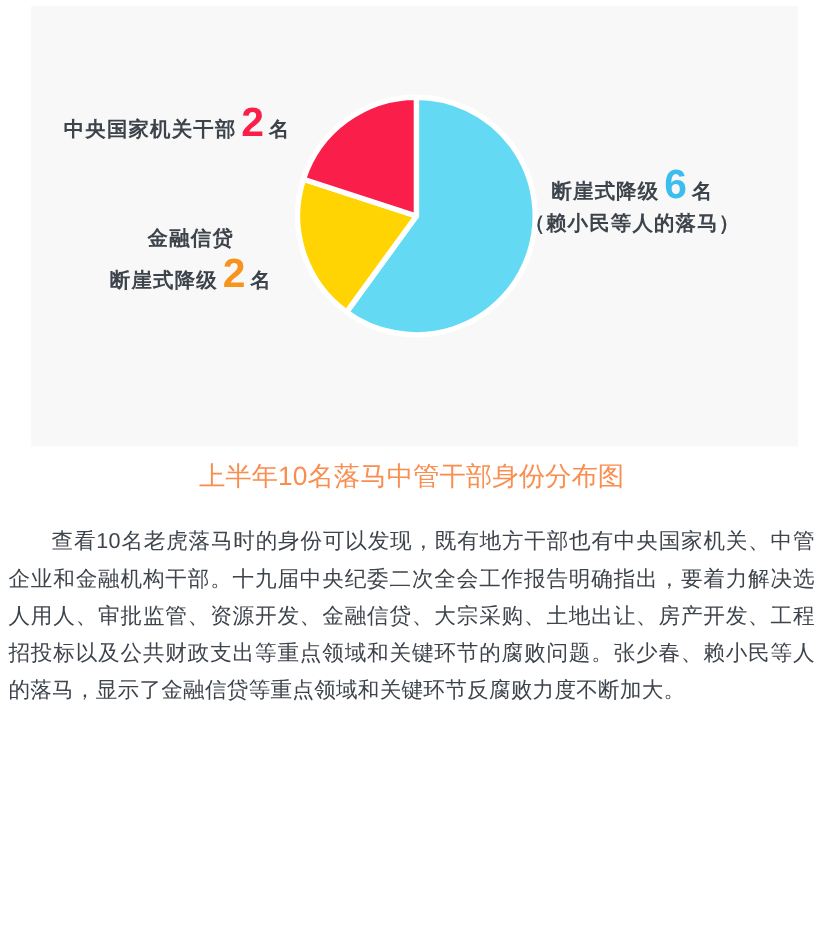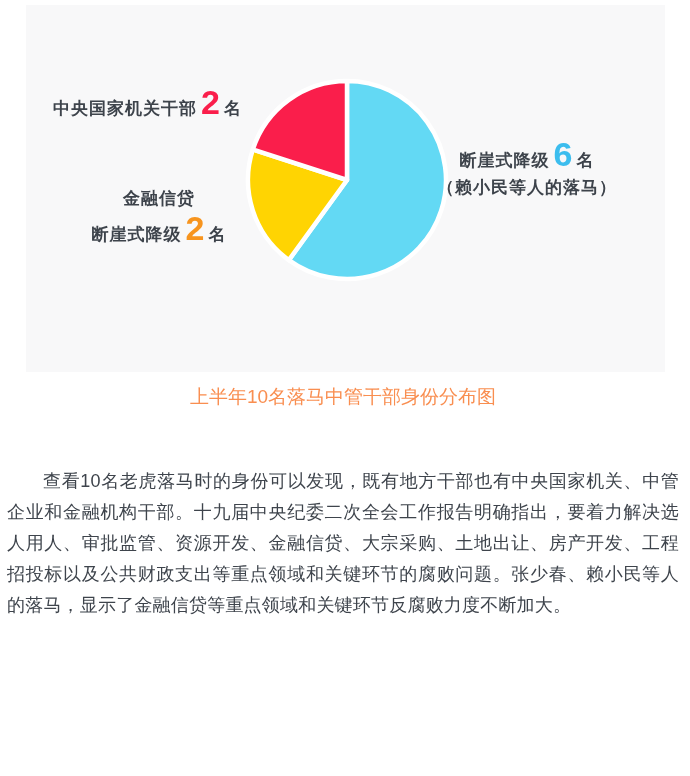--- a/index.html
+++ b/index.html
@@ -54,38 +54,37 @@
   .label-local .line2 { margin-top: 7px; }
 
   
   .caption {
     position: absolute;
     top: 386px;
     left: 0;
     width: 100%;
     text-align: center;
     color: #f98e50;
-    font-size: 19px;
+    font-size: 22px;
     line-height: 22px;
   }
 
   
   .article {
     position: absolute;
     top: 436px;
     left: 0;
     width: 100%;
     padding: 0 7px;
     box-sizing: border-box;
     font-size: 18px;
     line-height: 31px;
     color: #3e444c;
     text-align: justify;
     letter-spacing: 0.2px;
-    margin-top: 30px;
   }
   .article p { margin: 0; text-indent: 2em; }
   .article p + p { margin-top: 16px; }
   .article .bold { font-weight: bold; }
 </style>
 </head>
 <body>
 
 <div class="page">
 

